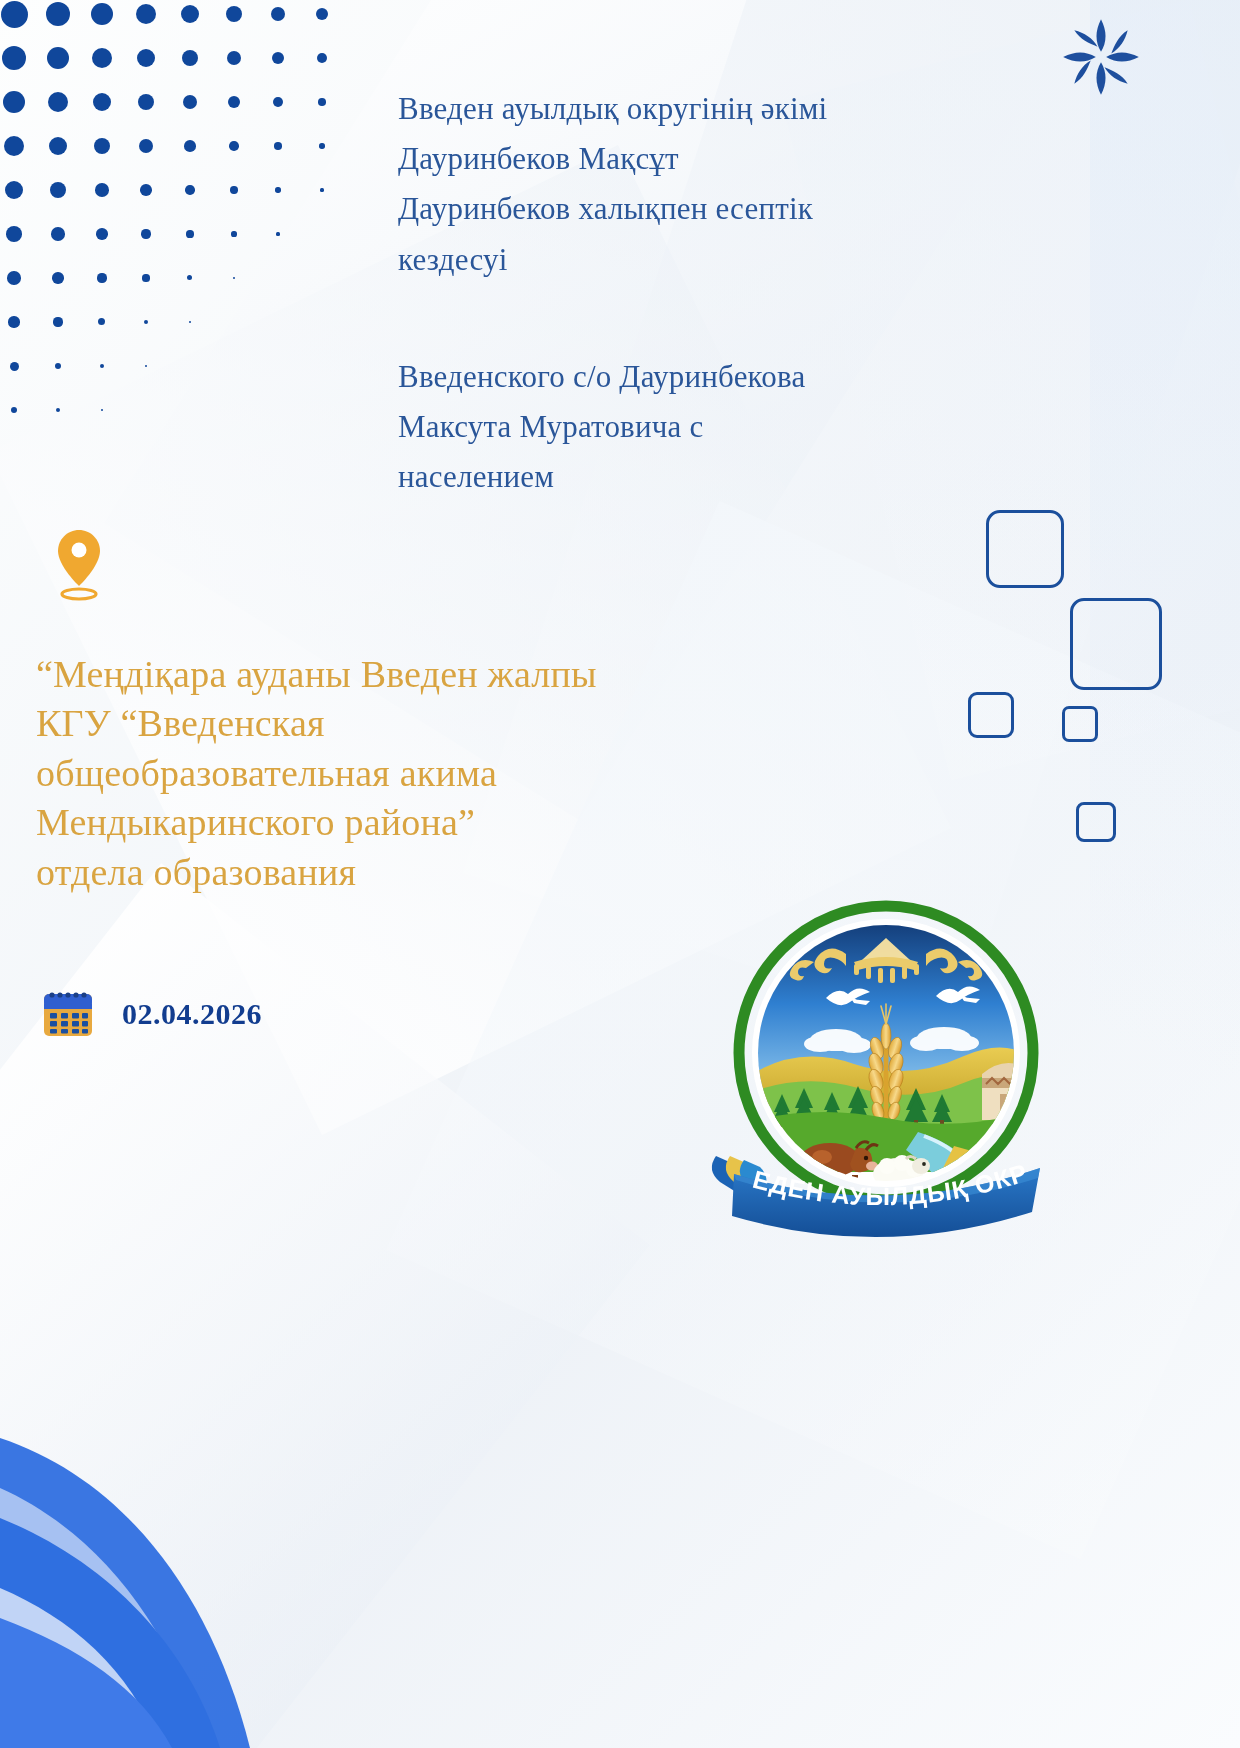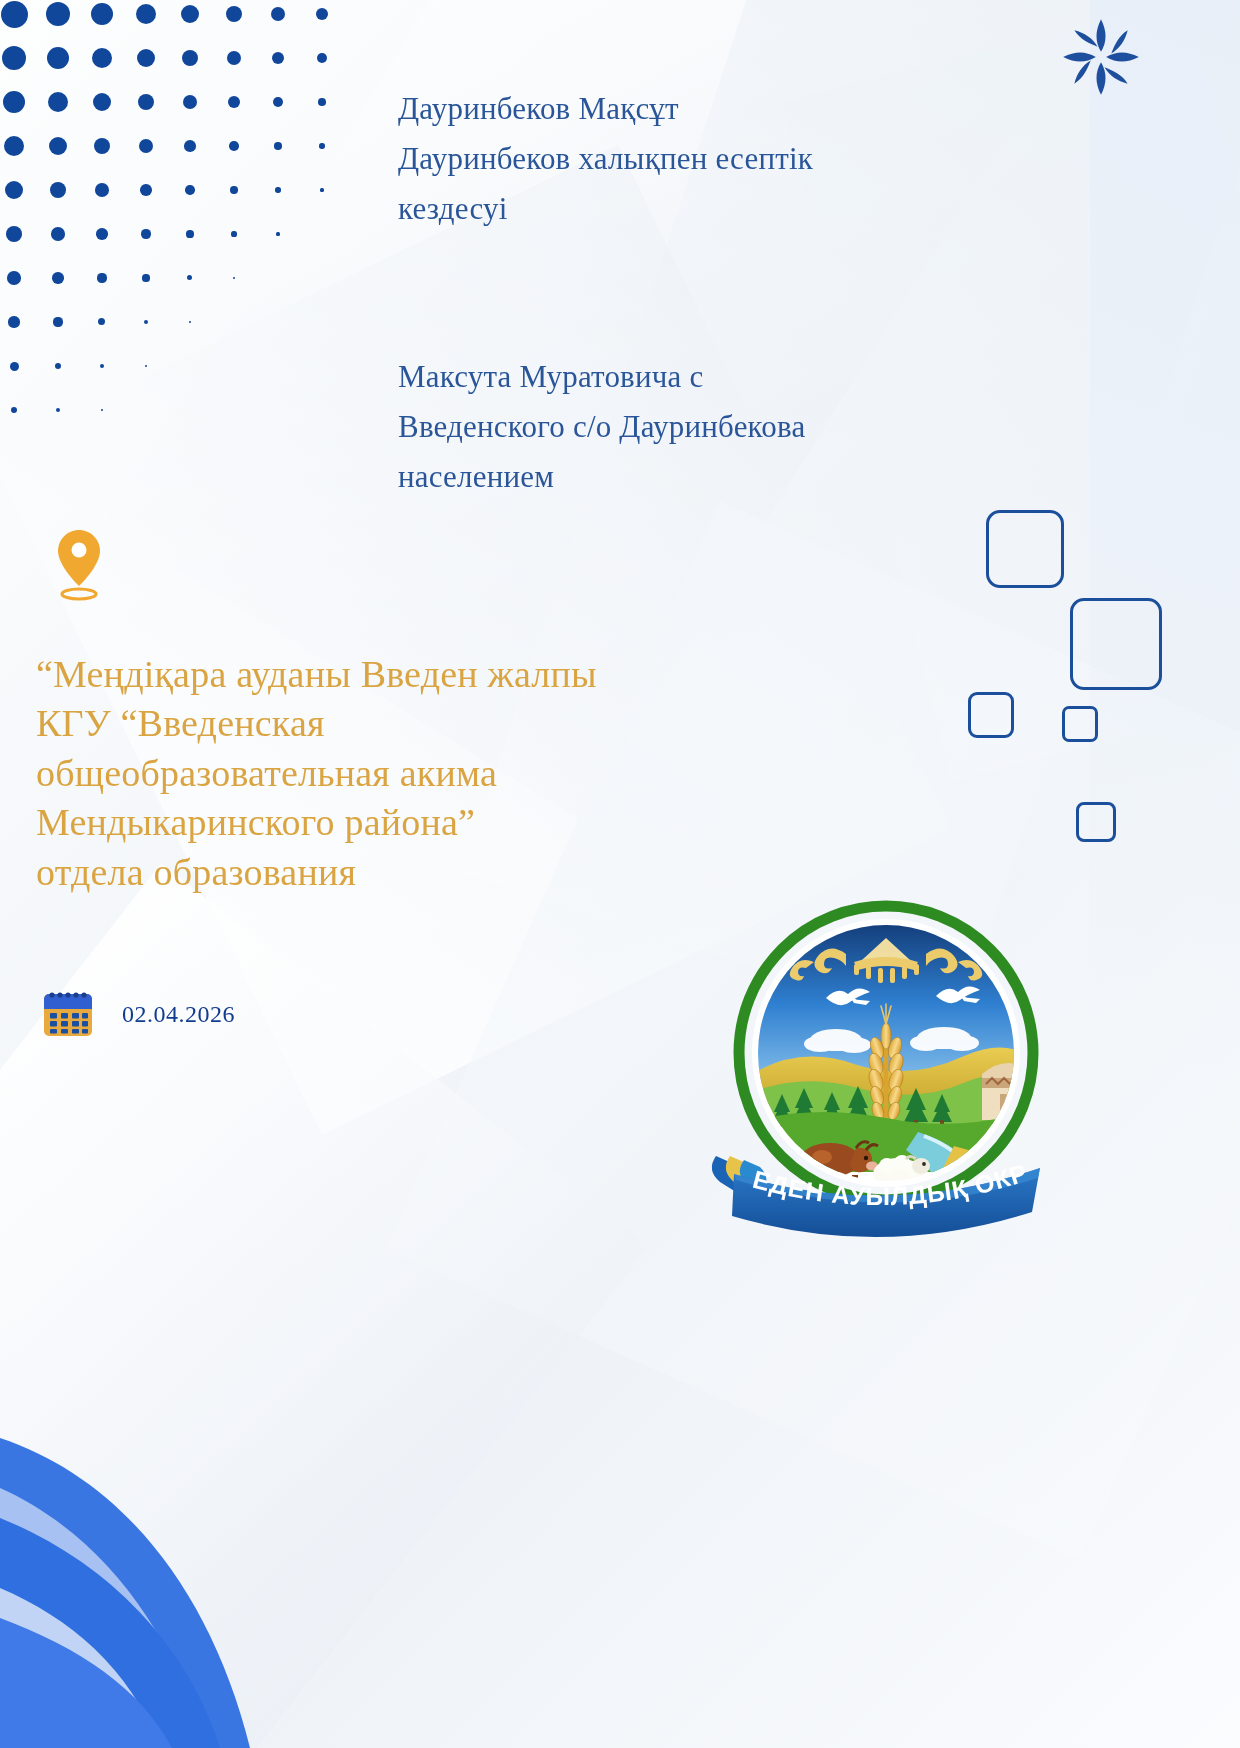--- a/index.html
+++ b/index.html
@@ -67,21 +67,21 @@
     position:absolute;left:36px;top:650px;width:840px;
     font-size:38px;line-height:1.30;font-weight:400;
     color:#d9a441;letter-spacing:.2px;
   }
   .gold div{white-space:nowrap;}
 
   
   .meta{position:absolute;left:40px;top:978px;}
   .mrow{display:flex;align-items:center;height:72px;}
   .mrow .ico{width:56px;height:56px;margin-right:26px;flex:0 0 56px;position:relative;}
-  .mrow .val{font-size:24px;font-weight:400;color:#123d8f;letter-spacing:.5px;text-align:center;}
+  .mrow .val{font-size:30px;font-weight:700;color:#123d8f;letter-spacing:.5px;text-align:center;}
 
   
   .emblem{position:absolute;left:686px;top:888px;width:400px;height:360px;}
 
   
   .swoosh{position:absolute;bottom:0;left:0;width:560px;height:560px;pointer-events:none;}
 
   
   .rightwedge{position:absolute;top:0;right:0;width:150px;height:1748px;
     background:linear-gradient(200deg,rgba(226,236,248,.55),rgba(255,255,255,0) 60%);}
@@ -182,28 +182,29 @@
     </svg>
   </div>
 
   <div class="rsq" style="top:510px;right:176px;width:72px;height:72px;"></div>
   <div class="rsq" style="top:598px;right:78px;width:86px;height:86px;"></div>
   <div class="rsq" style="top:692px;right:226px;width:40px;height:40px;border-width:3px;border-radius:9px;"></div>
   <div class="rsq" style="top:706px;right:142px;width:30px;height:30px;border-width:3px;border-radius:7px;"></div>
   <div class="rsq" style="top:802px;right:124px;width:34px;height:34px;border-width:3px;border-radius:8px;"></div>
 
   <div class="txt-kz">
+    <div>Введен ауылдық округінің әкімі</div>
     <div>Дауринбеков Мақсұт</div>
     <div>Дауринбеков халықпен есептік</div>
     <div>кездесуі</div>
   </div>
 
   <div class="txt-ru">
+    <div>Введенского с/о Дауринбекова</div>
     <div>Максута Муратовича с</div>
-    <div>Введенского с/о Дауринбекова</div>
     <div>населением</div>
   </div>
 
   <div class="pin">
     <svg viewBox="0 0 48 74" width="48" height="74">
       <path d="M24 2 C12.4 2 3 11.4 3 23 C3 38 24 58 24 58 C24 58 45 38 45 23 C45 11.4 35.6 2 24 2 Z" fill="#f0a830"></path>
       <circle cx="24" cy="22" r="7.5" fill="#ffffff"></circle>
       <ellipse cx="24" cy="66" rx="17" ry="5" fill="none" stroke="#f0a830" stroke-width="3.2"></ellipse>
     </svg>
   </div>

